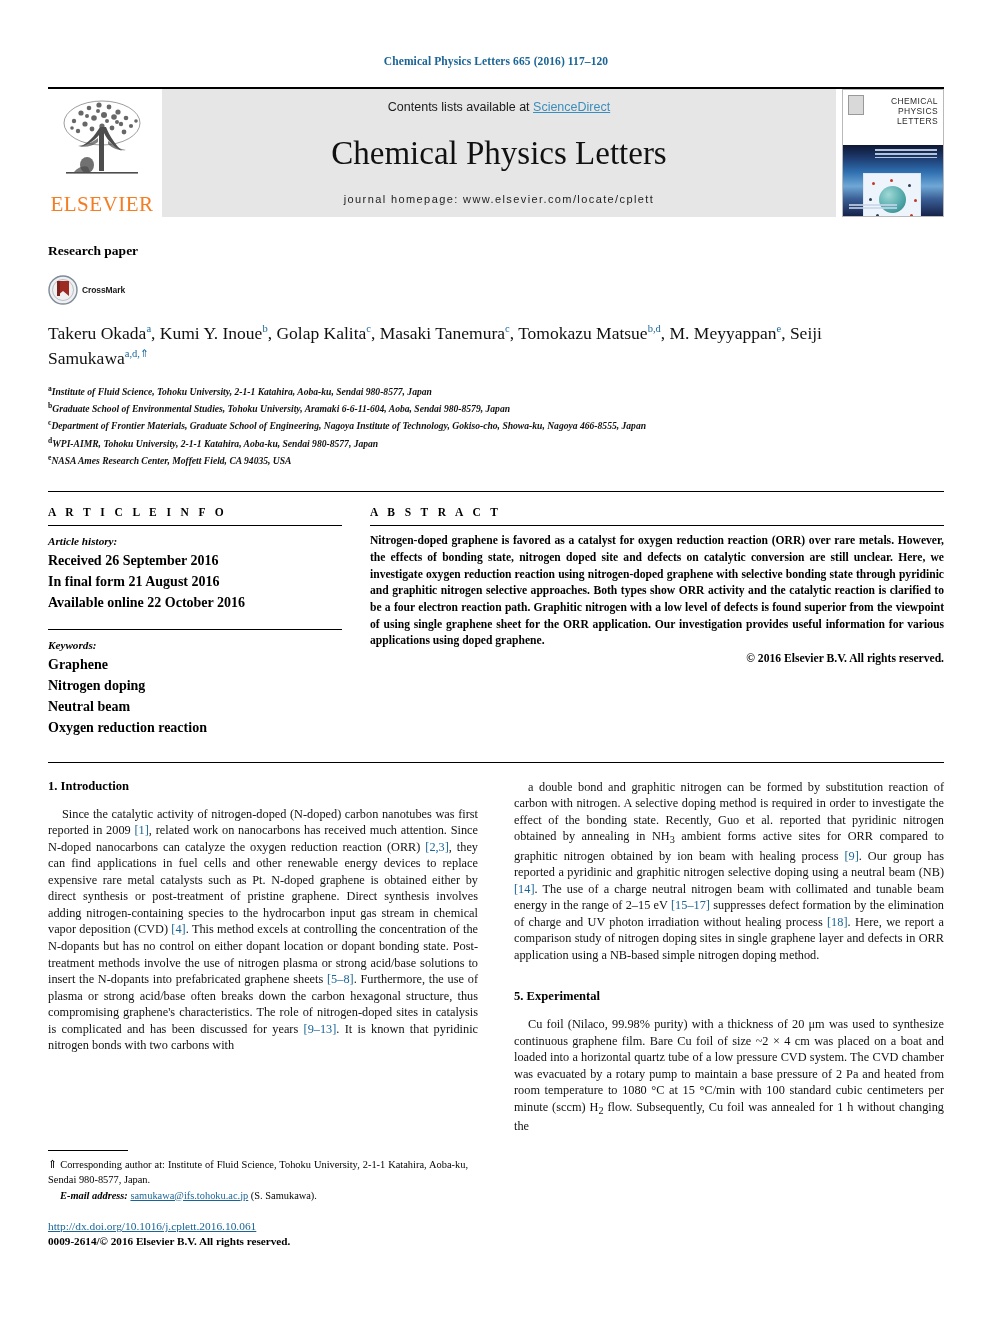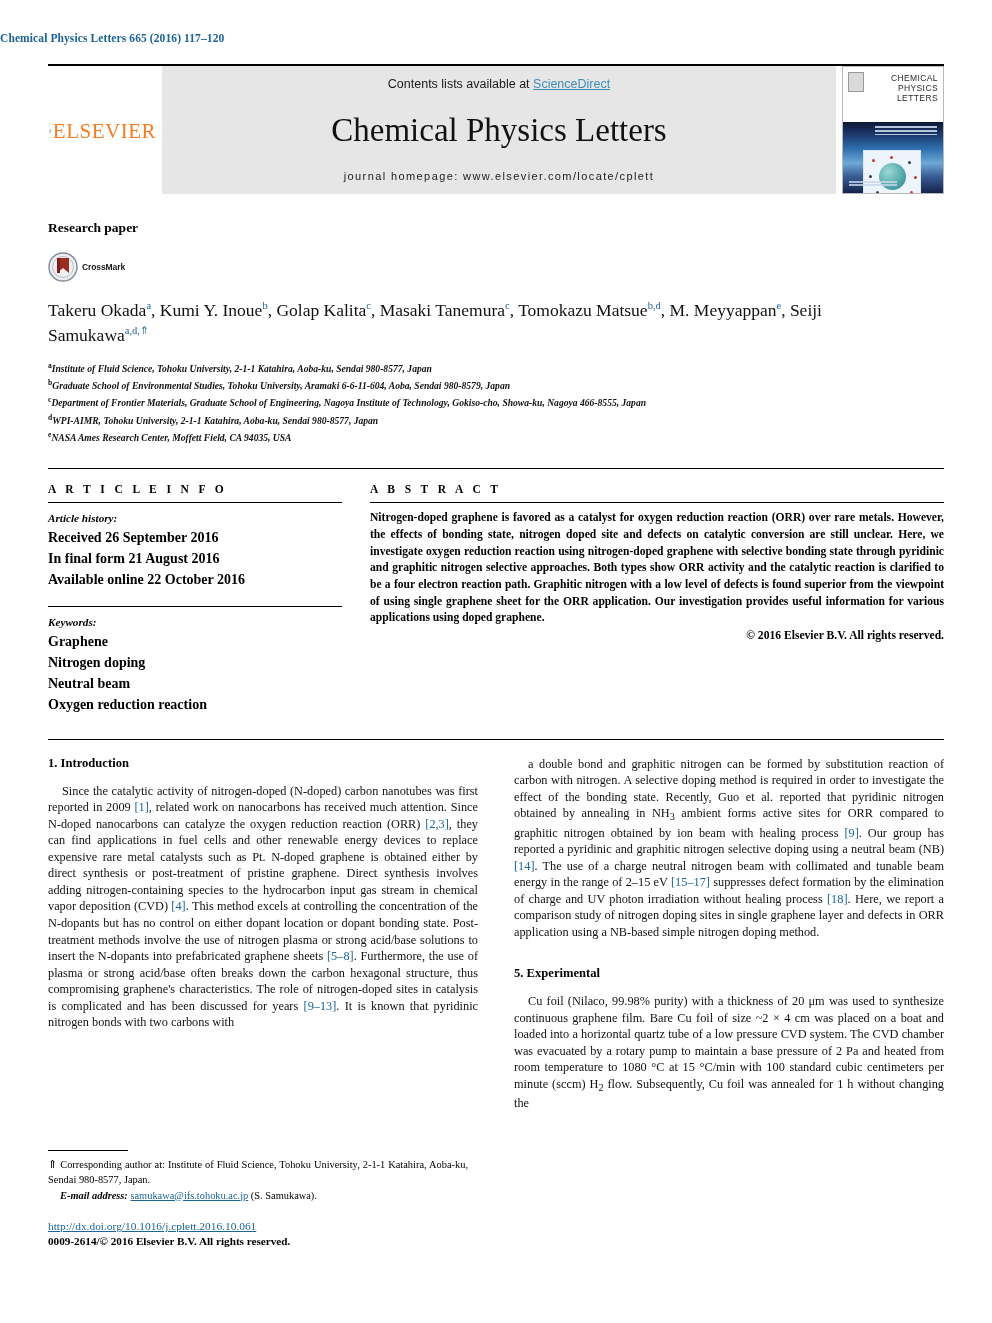--- a/index.html
+++ b/index.html
@@ -11,40 +11,41 @@
     font-family: "Liberation Serif", "DejaVu Serif", serif;
     color: #000000;
     position: relative;
     overflow: hidden;
   }
 
   .page { position: relative; width: 992px; height: 1323px; padding: 0; }
 
   
   .running-head {
+    text-align: center;
     color: #1a6496;
     font-size: 11.5px;
     font-weight: bold;
-    padding-top: 32px;
+    padding-top: 55px;
     letter-spacing: .1px;
   }
 
   
   .masthead {
     margin: 20px 48px 0 48px;
     border-top: 2.5px solid #000;
     display: flex;
     align-items: stretch;
     height: 130px;
   }
   .mast-logo {
     width: 108px;
     flex: 0 0 108px;
     display: flex;
-    flex-direction: row;
+    flex-direction: column;
     justify-content: space-between;
     align-items: center;
     padding: 4px 0 2px 0;
   }
   .tree-svg { display:block; }
   .elsevier-word {
     color: #f57c20;
     font-family: "Liberation Serif", serif;
     font-size: 21px;
     letter-spacing: .5px;

